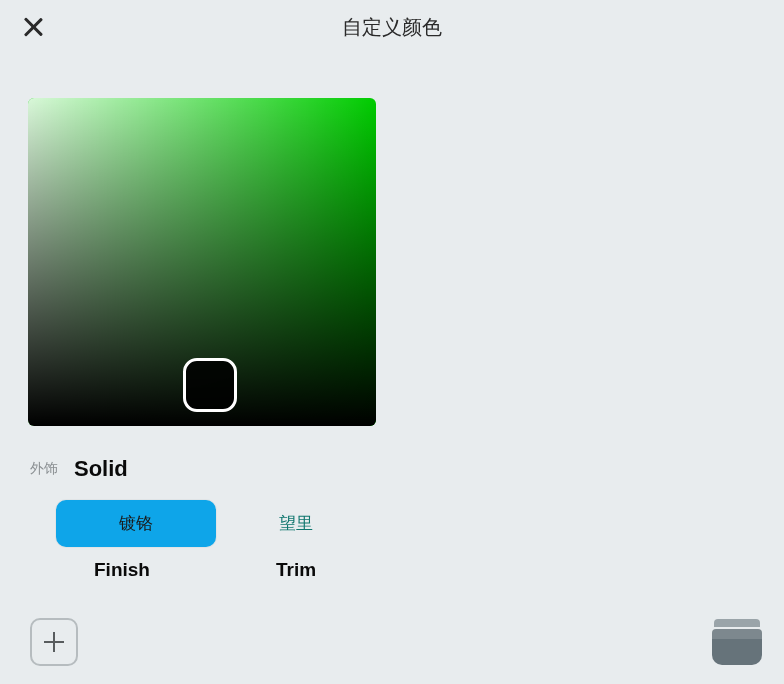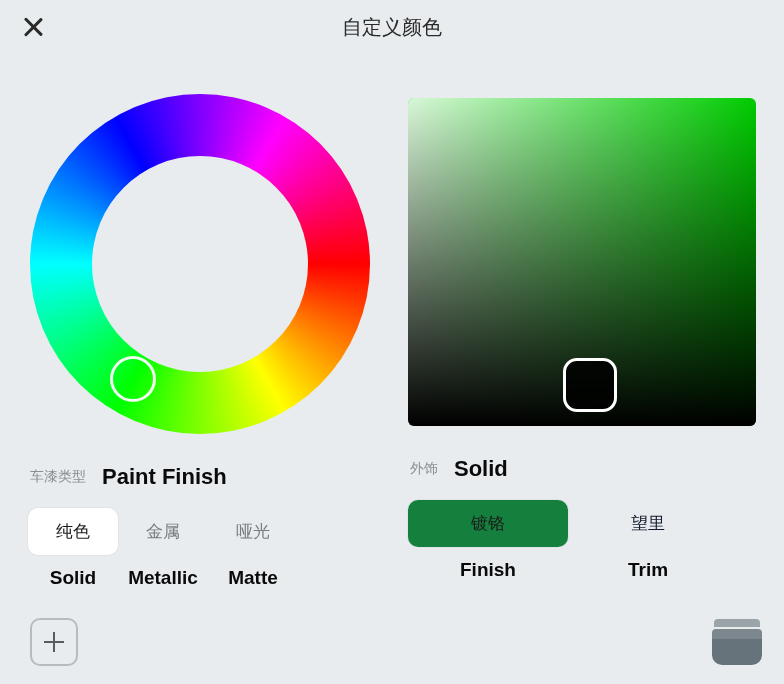--- a/index.html
+++ b/index.html
@@ -177,28 +177,29 @@
     .right-seg-item {
       display: flex;
       flex-direction: column;
       align-items: center;
       cursor: pointer;
     }
     .right-seg-pill {
       padding: 12px 40px;
       border-radius: 10px;
       font-size: 17px;
-      color: #0f172a;
+      color: #0f766e;
       min-width: 160px;
       text-align: center;
     }
     .right-seg-pill.active {
-      background: #15803d;
+      background: #0ea5e9;
       color: #1a1a1a;
       box-shadow: 0 0 0 1px rgba(0,0,0,0.03);
+      margin-left: 28px;
     }
     .footer {
       position: absolute;
       bottom: 18px;
       left: 30px;
       right: 22px;
       display: flex;
       justify-content: space-between;
       align-items: center;
     }
@@ -272,45 +273,20 @@
   </style>
 </head>
 <body>
 
 <div class="header">
   <div class="close-icon"></div>
   <div class="title">自定义颜色</div>
 </div>
 
 <div class="content">
-  <div class="left-col">
-    <div class="color-wheel">
-      <div class="wheel-selector"></div>
-    </div>
-
-    <div class="section-row">
-      <span class="sub-label">车漆类型</span>
-      <span class="main-label">Paint Finish</span>
-    </div>
-
-    <div class="segment">
-      <div class="seg-item">
-        <div class="seg-pill active">纯色</div>
-        <div class="seg-en">Solid</div>
-      </div>
-      <div class="seg-item">
-        <div class="seg-pill">金属</div>
-        <div class="seg-en">Metallic</div>
-      </div>
-      <div class="seg-item">
-        <div class="seg-pill">哑光</div>
-        <div class="seg-en">Matte</div>
-      </div>
-    </div>
-  </div>
 
   <div class="right-col">
     <div class="sat-val">
       <div class="layer-white"></div>
       <div class="layer-black"></div>
       <div class="sv-selector"></div>
     </div>
 
     <div class="section-row">
       <span class="sub-label">外饰</span>

